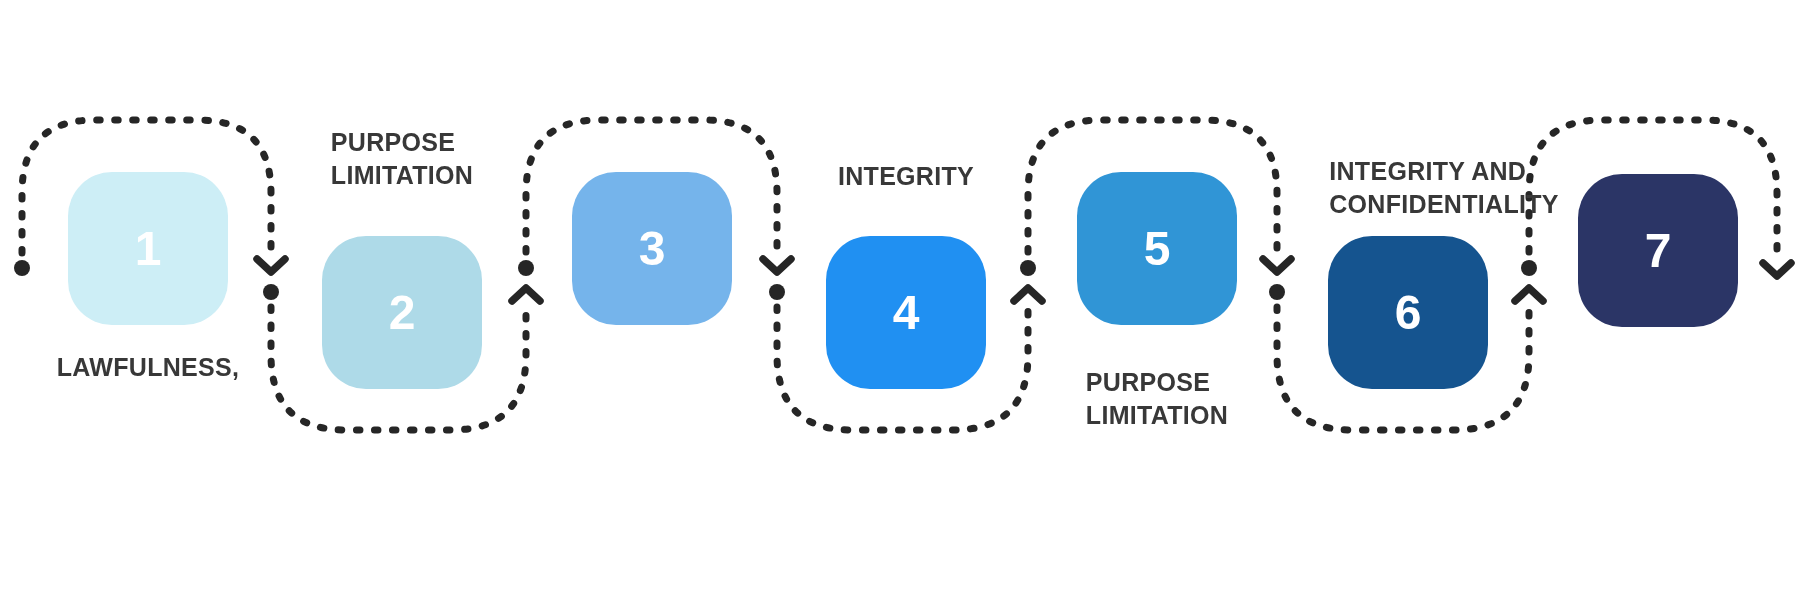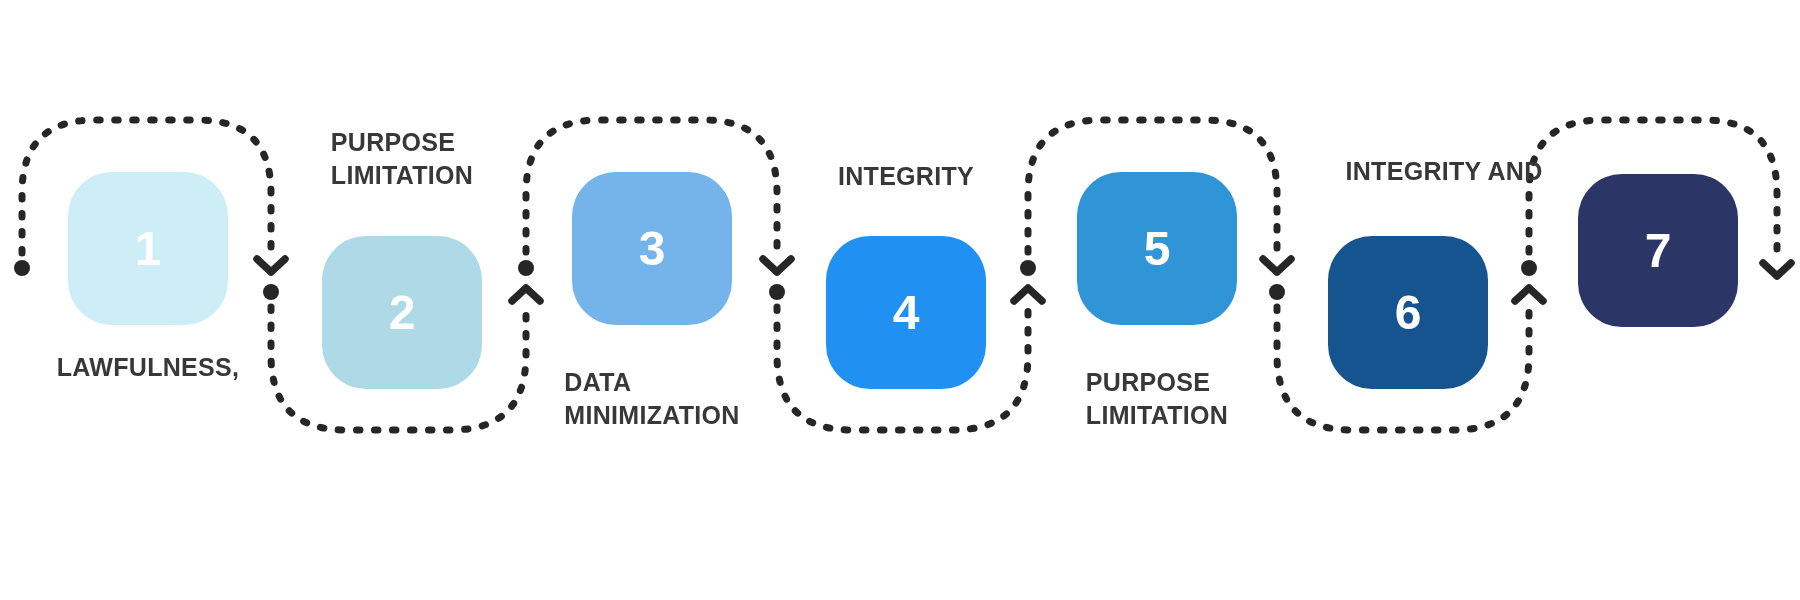--- a/index.html
+++ b/index.html
@@ -96,24 +96,20 @@
     <span class="num">2</span>
   </div>
   <div class="step-label" style="left:402px; top:126px;">
     <div>PURPOSE</div>
     <div>LIMITATION</div>
   </div>
 
   <div class="square" style="left: 572px; top: 172px; background-color: rgb(117, 180, 235);">
     <span class="num">3</span>
   </div>
-  <div class="step-label" style="left:652px; top:366px;">
-    <div>DATA</div>
-    <div>MINIMIZATION</div>
-  </div>
 
   <div class="square" style="left: 826px; top: 236px; background-color: rgb(32, 144, 242);">
     <span class="num">4</span>
   </div>
   <div class="step-label" style="left:906px; top:160px;">
     <div>INTEGRITY</div>
   </div>
 
   <div class="square" style="left: 1077px; top: 172px; background-color: rgb(48, 149, 214);">
     <span class="num">5</span>
@@ -121,19 +117,20 @@
   <div class="step-label" style="left:1157px; top:366px;">
     <div>PURPOSE</div>
     <div>LIMITATION</div>
   </div>
 
   <div class="square" style="left: 1328px; top: 236px; background-color: rgb(21, 84, 143);">
     <span class="num">6</span>
   </div>
   <div class="step-label" style="left:1406px; top:155px;margin-left:38px;">
     <div>INTEGRITY AND</div>
+    <div>CONFIDENTIALITY</div>
   </div>
 
   <div class="square" style="left: 1578px; top: 174px; background-color: rgb(43, 53, 102);">
     <span class="num">7</span>
   </div>
 
 </div>
 
 </body></html>

